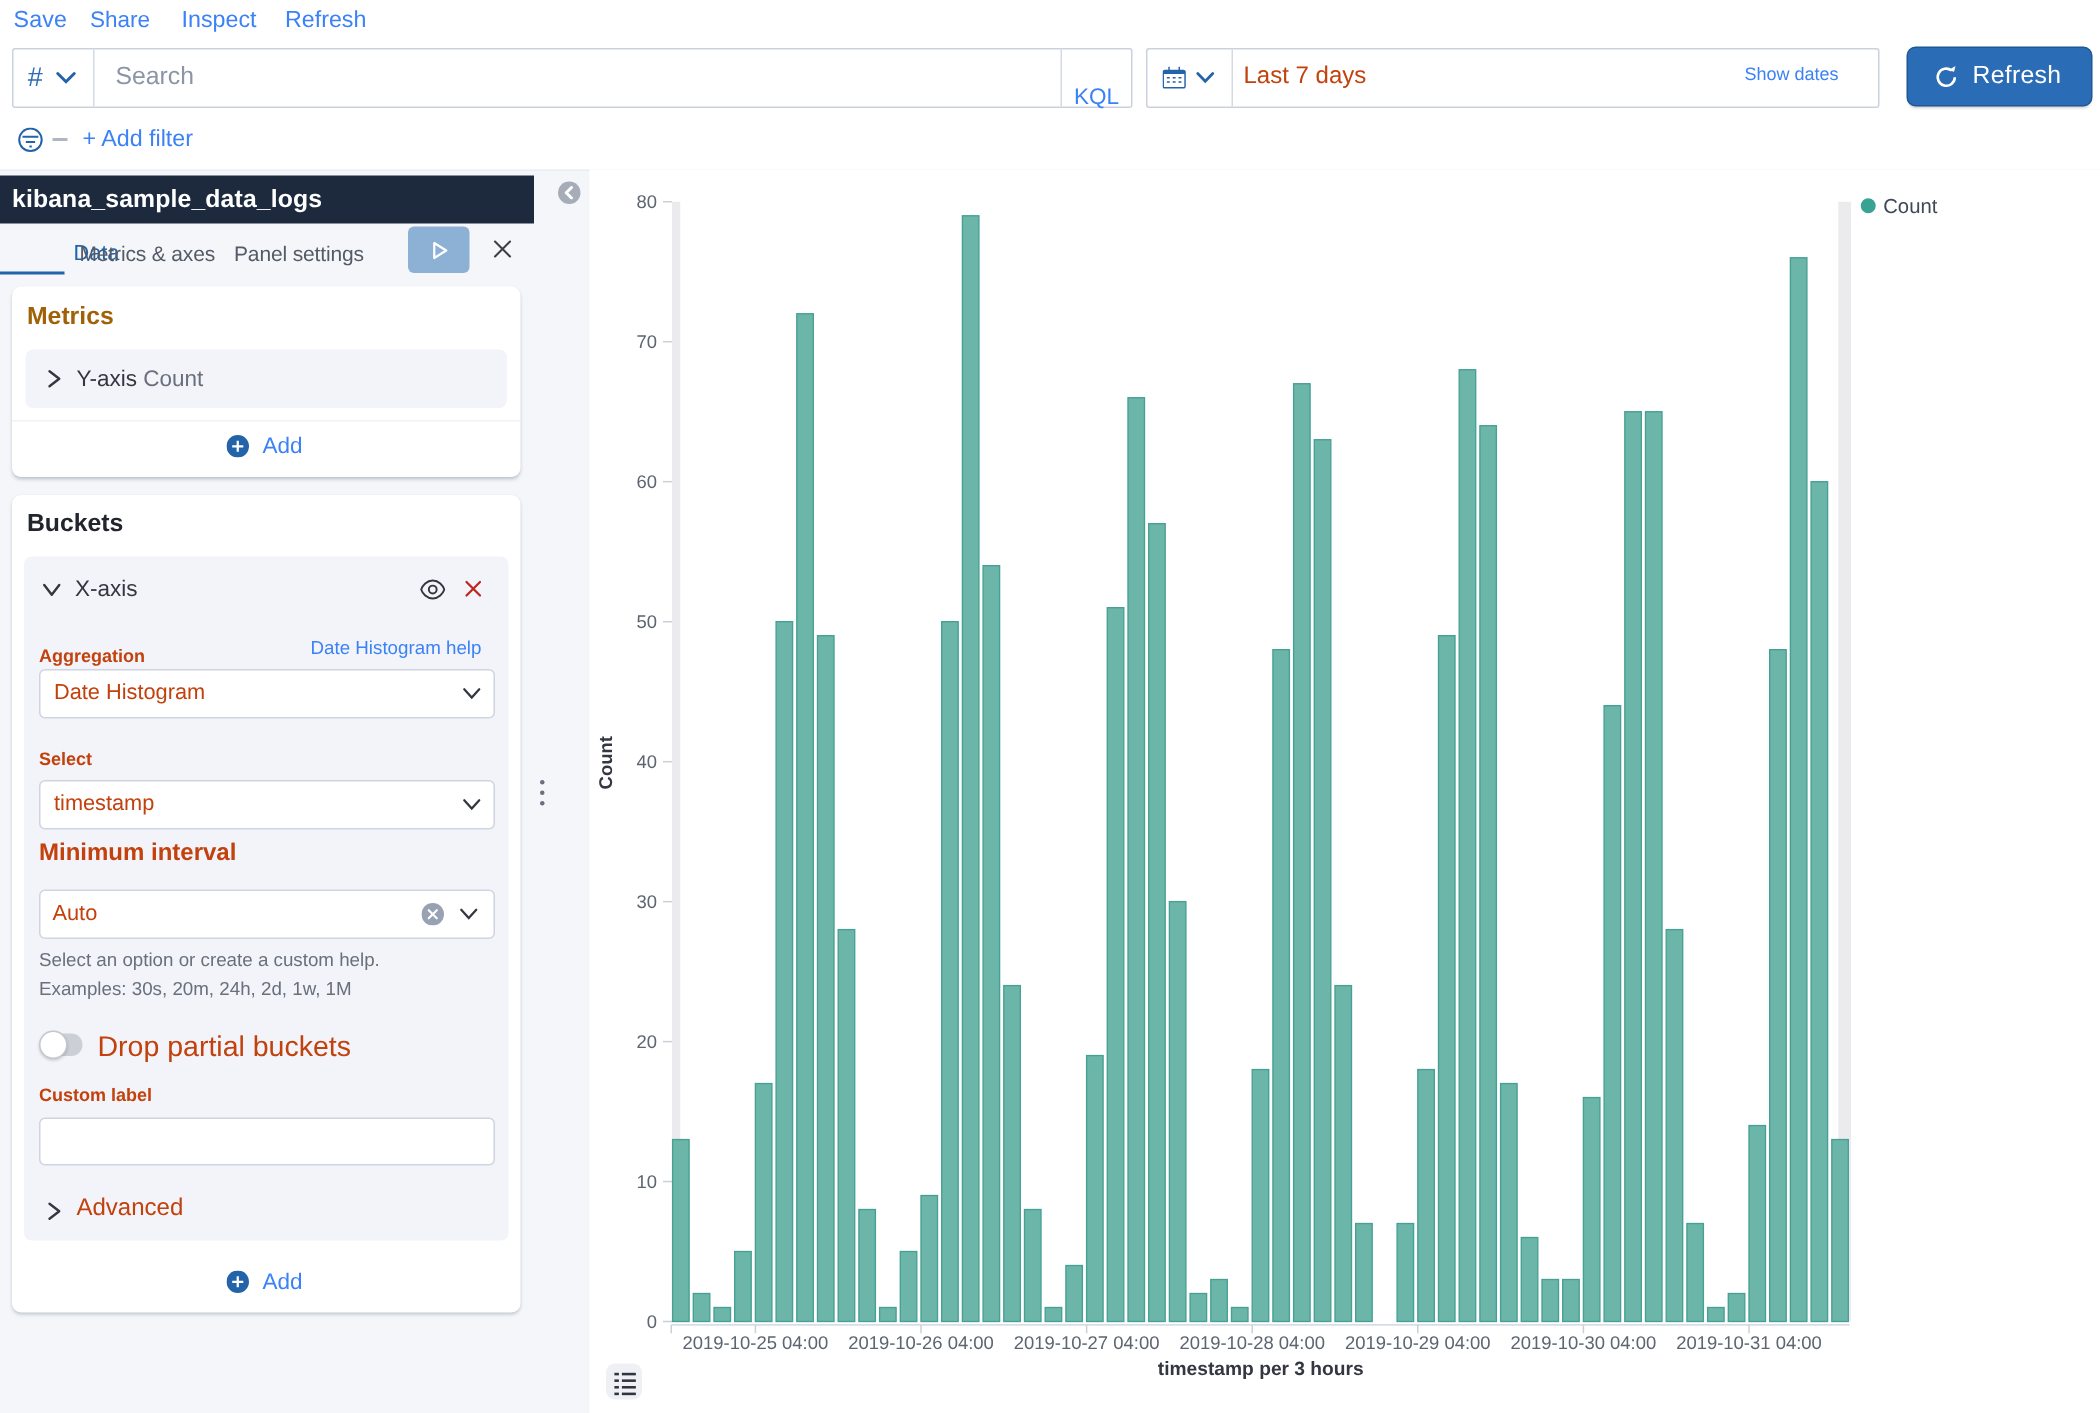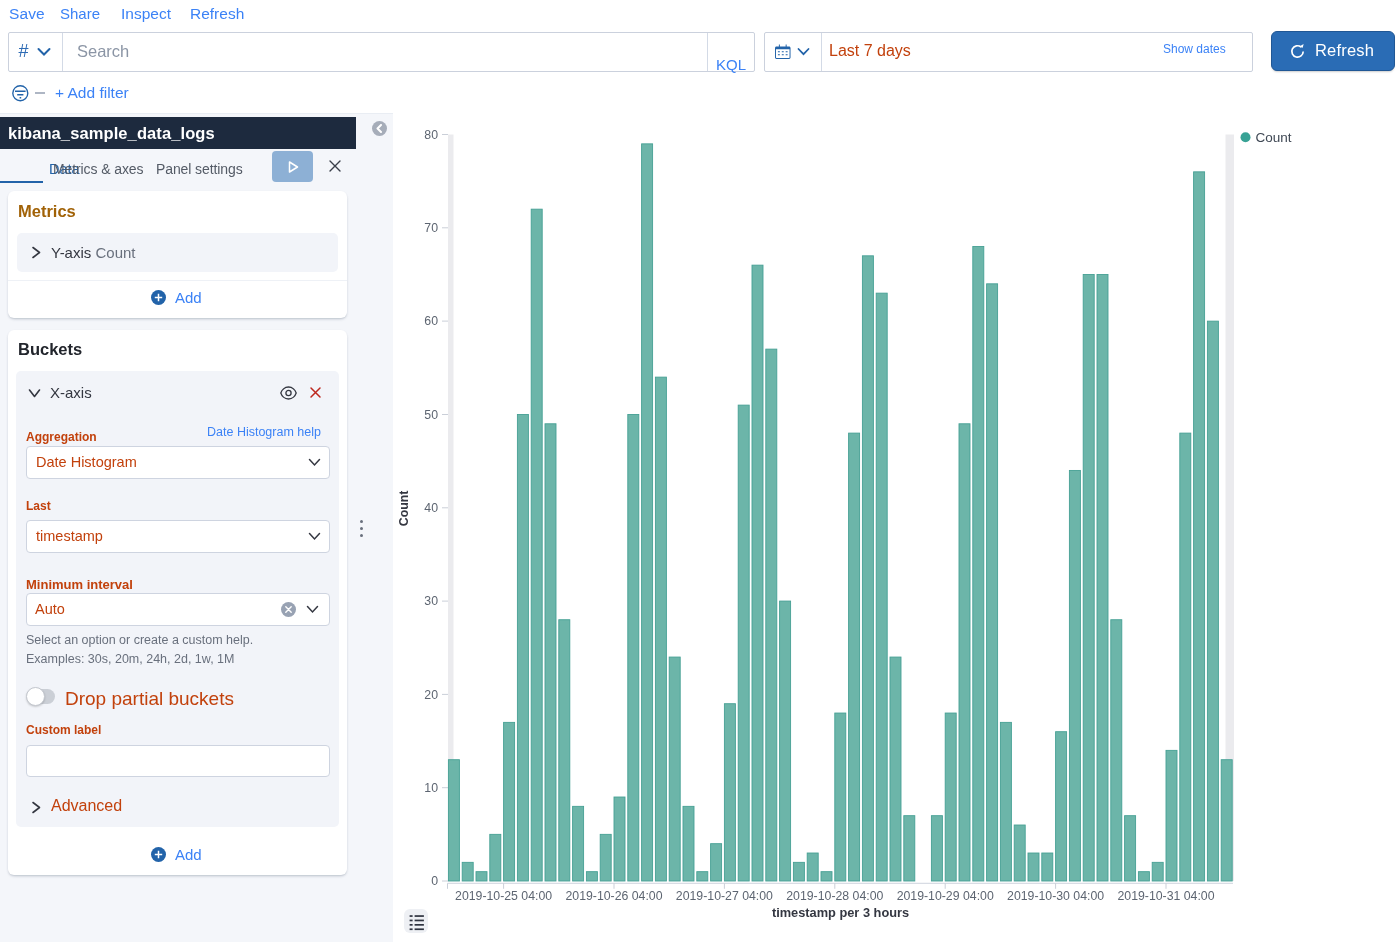--- a/index.html
+++ b/index.html
@@ -106,28 +106,28 @@
     </svg>
 
   <div class="abs dark" style="left:26px;top:430px;font-size:12px;font-weight:700;">Aggregation</div>
   <div class="abs link" style="left:207px;top:425px;font-size:12.5px;">Date Histogram help</div>
   <div class="abs" style="left:26px;top:446px;width:304px;height:33px;background:#fff;border:1px solid #ced4e0;border-radius:4px;"></div>
   <div class="abs dark" style="left:36px;top:454px;font-size:14.5px;">Date Histogram</div>
   <svg class="abs" style="left:308px;top:458px;" width="13" height="9" viewBox="0 0 13 9">
       <path d="M1.5 1.5 L6.5 7 L11.5 1.5" fill="none" stroke="#343741" stroke-width="1.5" stroke-linecap="round"></path>
     </svg>
 
-  <div class="abs dark" style="left:26px;top:499px;font-size:12px;font-weight:700;">Last</div>
+  <div class="abs dark" style="left:26px;top:499px;font-size:12px;font-weight:700;">Select</div>
   <div class="abs" style="left:26px;top:520px;width:304px;height:33px;background:#fff;border:1px solid #ced4e0;border-radius:4px;"></div>
   <div class="abs dark" style="left:36px;top:528px;font-size:14.5px;">timestamp</div>
   <svg class="abs" style="left:308px;top:532px;" width="13" height="9" viewBox="0 0 13 9">
       <path d="M1.5 1.5 L6.5 7 L11.5 1.5" fill="none" stroke="#343741" stroke-width="1.5" stroke-linecap="round"></path>
     </svg>
 
-  <div class="abs dark" style="left:26px;top:577px;font-size:13px;font-weight:700;">Minimum interval</div>
+  <div class="abs dark" style="left:26px;top:560px;font-size:16px;font-weight:700;">Minimum interval</div>
   <div class="abs" style="left:26px;top:593px;width:304px;height:33px;background:#fff;border:1px solid #ced4e0;border-radius:4px;"></div>
   <div class="abs dark" style="left:35px;top:601px;font-size:14.5px;">Auto</div>
   <svg class="abs" style="left:281px;top:602px;" width="15" height="15" viewBox="0 0 15 15">
       <circle cx="7.5" cy="7.5" r="7.5" fill="#98a2b3"></circle>
       <path d="M4.8 4.8 L10.2 10.2 M10.2 4.8 L4.8 10.2" stroke="#fff" stroke-width="1.4" stroke-linecap="round"></path>
     </svg>
   <svg class="abs" style="left:306px;top:605px;" width="13" height="9" viewBox="0 0 13 9">
       <path d="M1.5 1.5 L6.5 7 L11.5 1.5" fill="none" stroke="#343741" stroke-width="1.5" stroke-linecap="round"></path>
     </svg>
 

